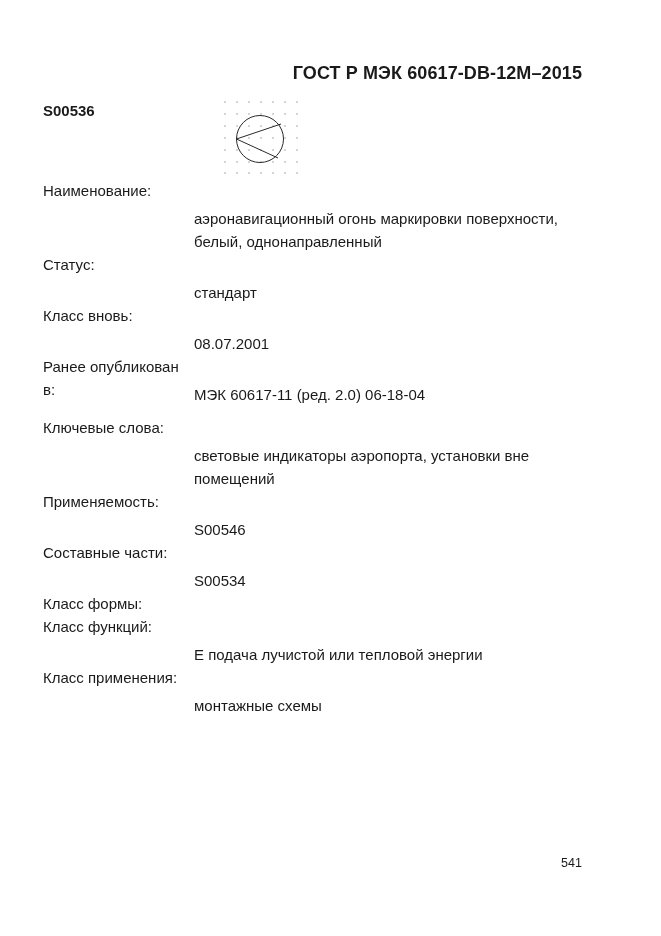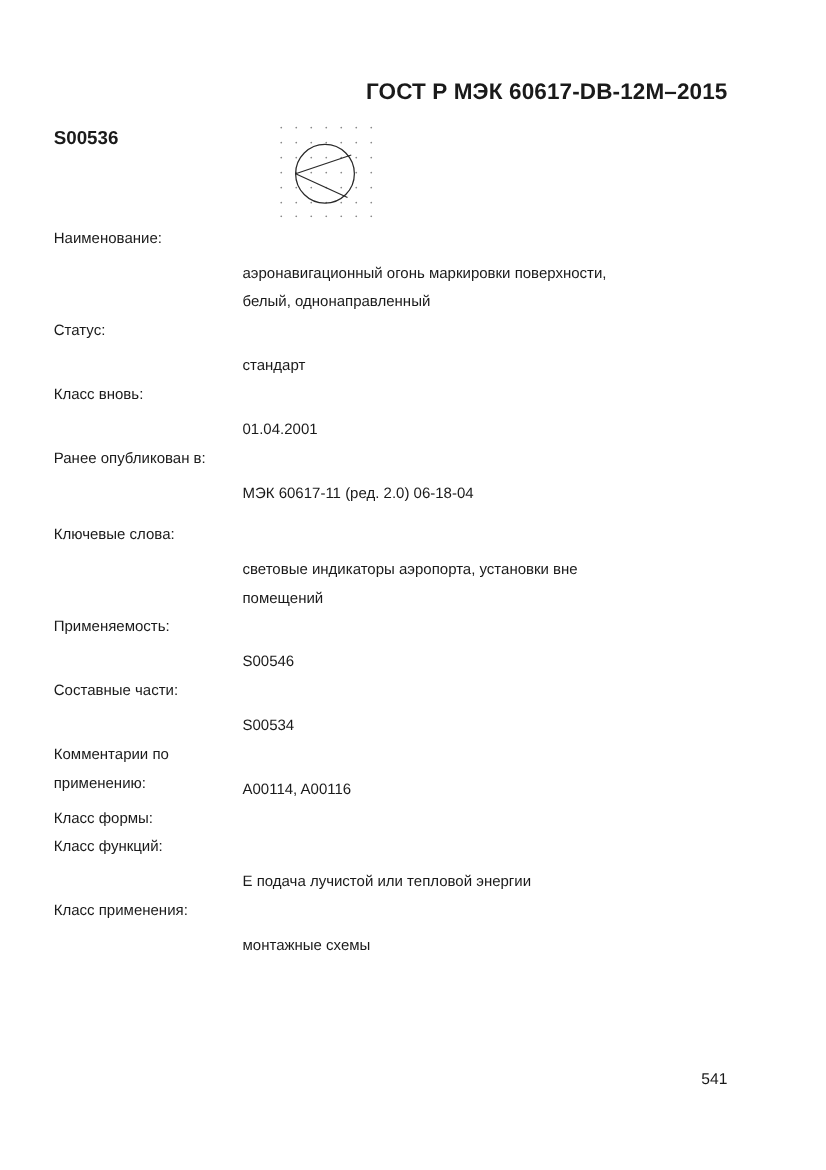--- a/index.html
+++ b/index.html
@@ -14,21 +14,21 @@
   }
   .symbol-id {
     position: absolute; left: 43px; top: 102px;
     font-size: 15px; font-weight: bold;
   }
   .symbol-figure {
     position: absolute; left: 220px; top: 98px; width: 82px; height: 76px;
   }
   .props {
     position: absolute; left: 43px; top: 179px; width: 520px;
-    font-size: 12px; line-height: 23px;
+    font-size: 15px; line-height: 23px;
   }
   .row { display: flex; }
   .row.gap { margin-top: 10px; }
   .lbl { width: 151px; flex: 0 0 151px; }
   .val { flex: 1; margin-top: 28px; }
   .page-number {
     position: absolute; left: 561px; top: 856px; font-size: 12.5px; text-align: right;
   }
 </style>
 </head>
@@ -107,21 +107,21 @@
       <div>аэронавигационный огонь маркировки поверхности,</div>
       <div>белый, однонаправленный</div>
     </div>
   </div>
   <div class="row">
     <div class="lbl">Статус:</div>
     <div class="val">стандарт</div>
   </div>
   <div class="row">
     <div class="lbl">Класс вновь:</div>
-    <div class="val">01.04.2001</div>
+    <div class="val">08.07.2001</div>
   </div>
   <div class="row">
     <div class="lbl">Ранее опубликован в:</div>
     <div class="val">МЭК 60617-11 (ред. 2.0) 06-18-04</div>
   </div>
   <div class="row gap">
     <div class="lbl">Ключевые слова:</div>
     <div class="val">
       <div>световые индикаторы аэропорта, установки вне</div>
       <div>помещений</div>
@@ -129,27 +129,20 @@
   </div>
   <div class="row">
     <div class="lbl">Применяемость:</div>
     <div class="val">S00546</div>
   </div>
   <div class="row">
     <div class="lbl">Составные части:</div>
     <div class="val">S00534</div>
   </div>
   <div class="row">
-    <div class="lbl">
-      <div>Комментарии по</div>
-      <div>применению:</div>
-    </div>
-    <div class="val">A00114, A00116</div>
-  </div>
-  <div class="row">
     <div class="lbl">Класс формы:</div>
   </div>
   <div class="row">
     <div class="lbl">Класс функций:</div>
     <div class="val">E подача лучистой или тепловой энергии</div>
   </div>
   <div class="row">
     <div class="lbl">Класс применения:</div>
     <div class="val">монтажные схемы</div>
   </div>

